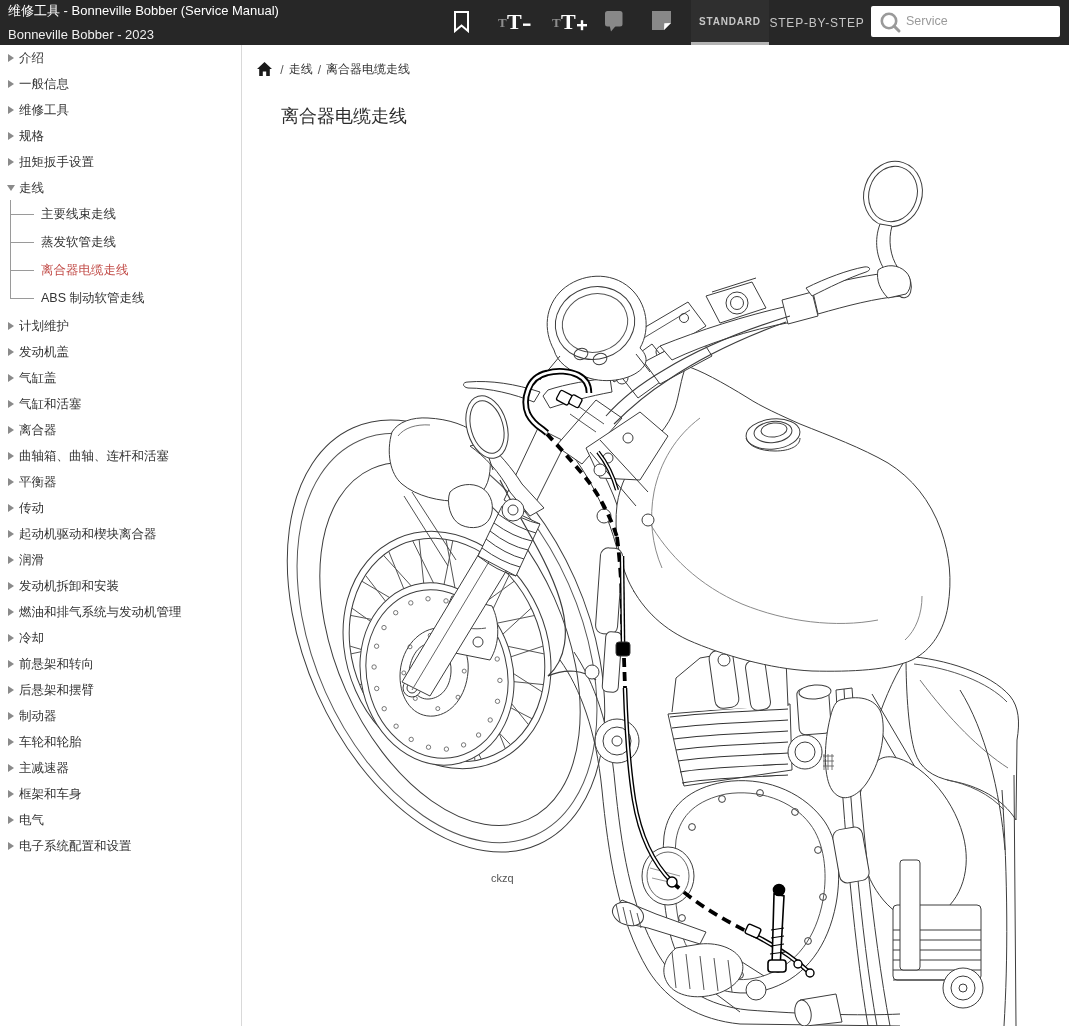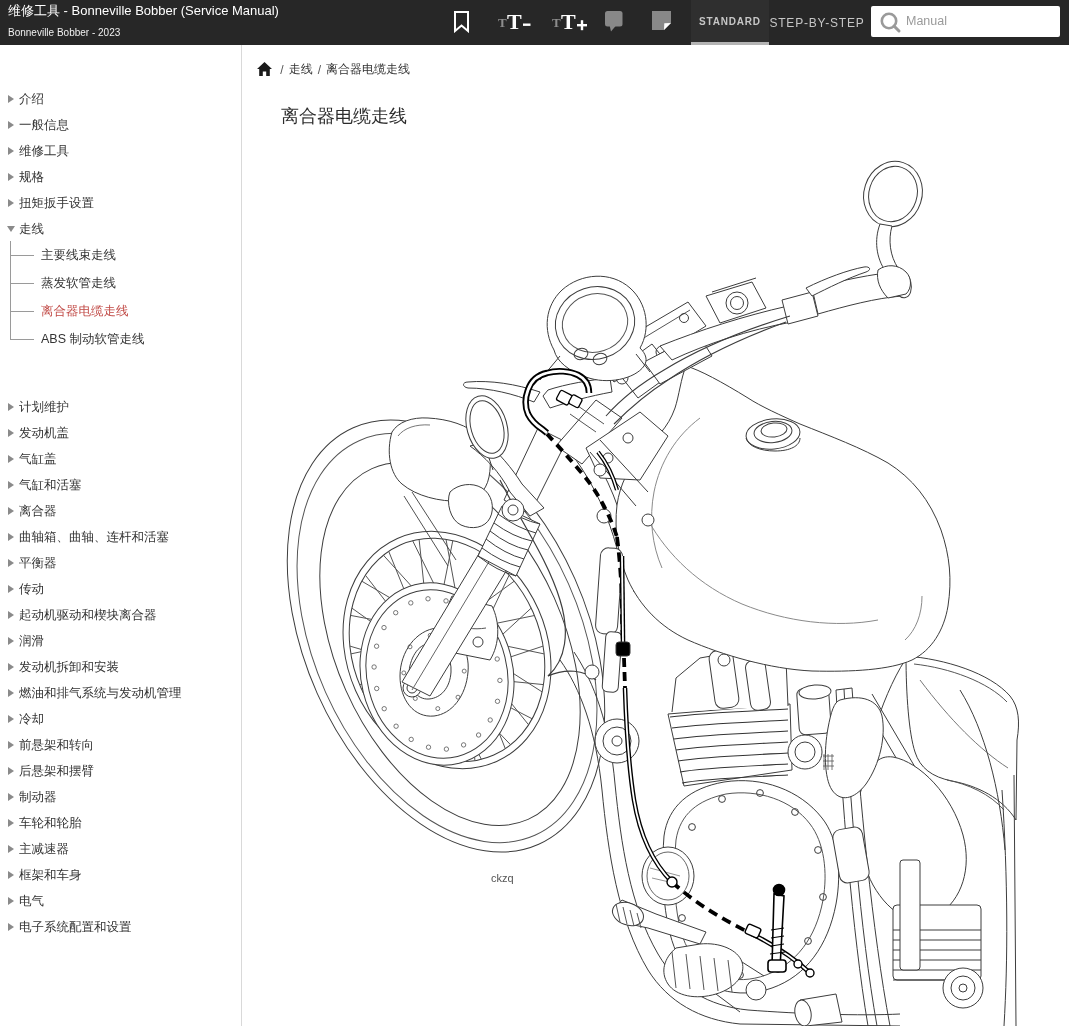--- a/index.html
+++ b/index.html
@@ -3,33 +3,33 @@
 <meta charset="utf-8">
 <style>
 * { margin:0; padding:0; box-sizing:border-box; }
 html,body { width:1069px; height:1026px; overflow:hidden; background:#fff;
   font-family:"Liberation Sans", sans-serif; }
 #page { position:relative; width:1069px; height:1026px; }
 
 
 #hdr { position:absolute; left:0; top:0; width:1069px; height:45px; background:#272727; }
 #hdr .title { position:absolute; left:8px; top:2px; color:#fff; font-size:13px; }
-#hdr .subtitle { position:absolute; left:8px; top:27px; color:#efefef; font-size:10px; }
+#hdr .subtitle { position:absolute; left:8px; top:27px; color:#efefef; font-size:13px; }
 .hicon { position:absolute; top:0; }
 #tab1 { position:absolute; left:691px; top:0; width:78px; height:45px; background:#2f2f2f; }
 #tab1 .lbl { position:absolute; width:100%; text-align:center; top:16px; color:#c6c6c6; font-size:10px; letter-spacing:0.8px;font-weight:bold; }
 #tab1 .bar { position:absolute; left:0; bottom:0; width:100%; height:3px; background:#b4b4b4; }
 #tab2 { position:absolute; left:769px; top:0; width:96px; height:45px; }
 #tab2 .lbl { position:absolute; width:100%; text-align:center; top:16px; color:#c6c6c6; font-size:12px; letter-spacing:0.8px; }
 #search { position:absolute; left:871px; top:6px; width:189px; height:31px; background:#fff; border-radius:2px; }
 #search .ph { position:absolute; left:35px; top:8px; font-size:12.5px; color:#9a9a9a; }
 
 
 #side { position:absolute; left:0; top:45px; width:242px; height:981px; background:#fff; border-right:1px solid #d9d9d9; }
-.nav { list-style:none;margin-top:41px; }
+.nav { list-style:none; }
 .nav > li { position:relative; height:26px; line-height:26px; font-size:12.5px; color:#333;
   padding-left:19px; white-space:nowrap; }
 .nav > li .tri { position:absolute; left:8px; top:9px; width:0; height:0;
   border-left:6px solid #8a8a8a; border-top:4px solid transparent; border-bottom:4px solid transparent; }
 .nav > li.open .tri { border-left:4px solid transparent; border-right:4px solid transparent;
   border-top:6px solid #8a8a8a; border-bottom:none; top:10px; left:7px; }
 .sub { list-style:none; position:relative; margin:-1px 0 1px 0; }
 .sub:before { content:""; position:absolute; left:10px; top:0px; width:1px; height:99px; background:#9a9a9a; }
 .sub li { position:relative; height:28px; line-height:28px; font-size:12.5px; color:#333;
   padding-left:41px; white-space:nowrap; }
@@ -84,21 +84,21 @@
         <div class="bar"></div>
       </div>
     <div id="tab2">
         <div class="lbl">STEP-BY-STEP</div>
       </div>
     <div id="search">
       <svg style="position:absolute; left:8px; top:5px;" width="24" height="24" viewBox="0 0 24 24">
         <circle cx="10" cy="10" r="7.2" fill="none" stroke="#9a9a9a" stroke-width="2.6"></circle>
         <line x1="15" y1="15" x2="20" y2="20" stroke="#9a9a9a" stroke-width="3" stroke-linecap="round"></line>
       </svg>
-      <div class="ph">Manual</div>
+      <div class="ph">Service</div>
     </div>
   </div>
 
   <div id="side">
     <ul class="nav">
       <li><span class="tri"></span>介绍</li>
       <li><span class="tri"></span>一般信息</li>
       <li><span class="tri"></span>维修工具</li>
       <li><span class="tri"></span>规格</li>
       <li><span class="tri"></span>扭矩扳手设置</li>

